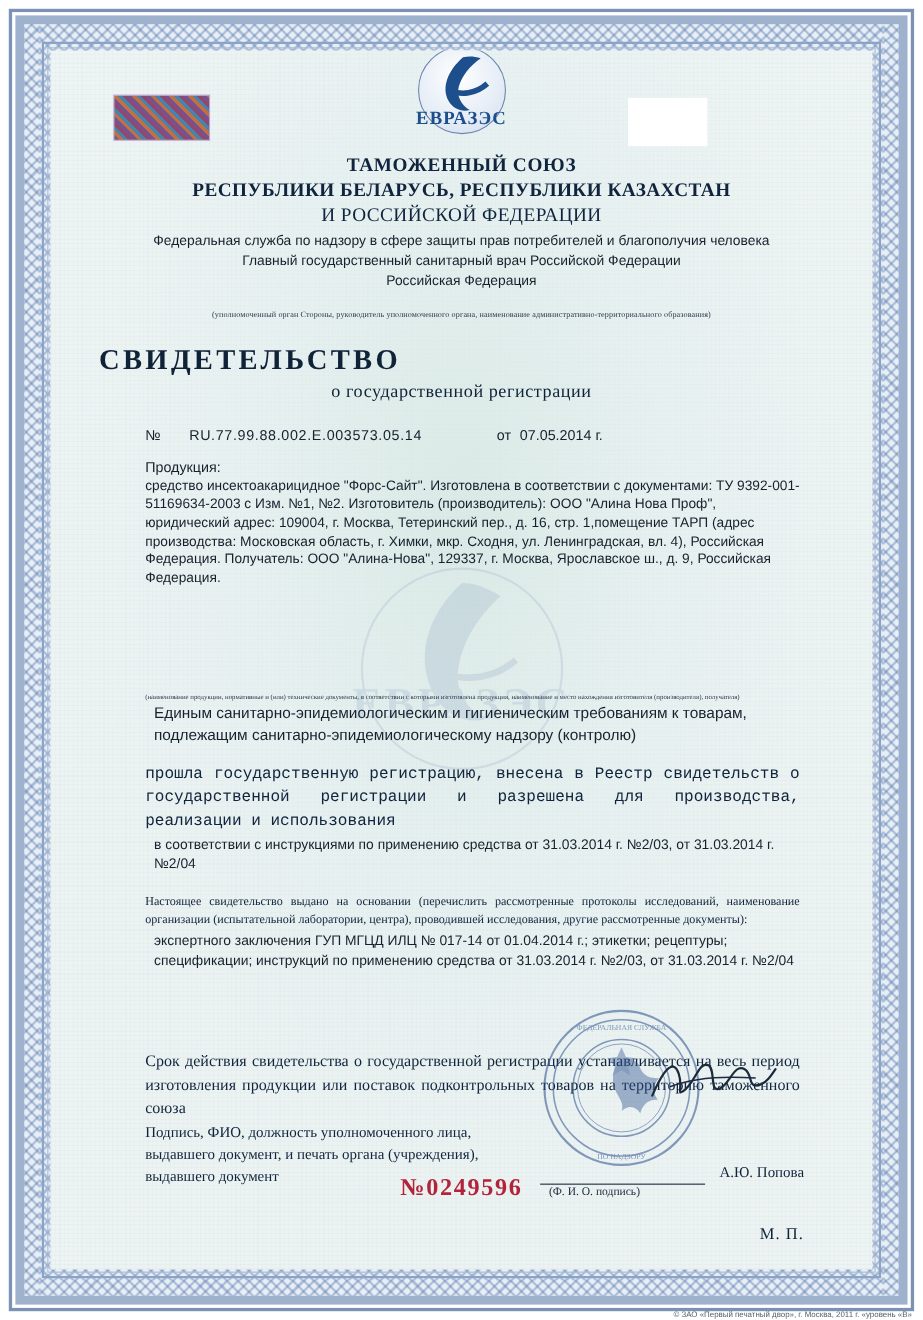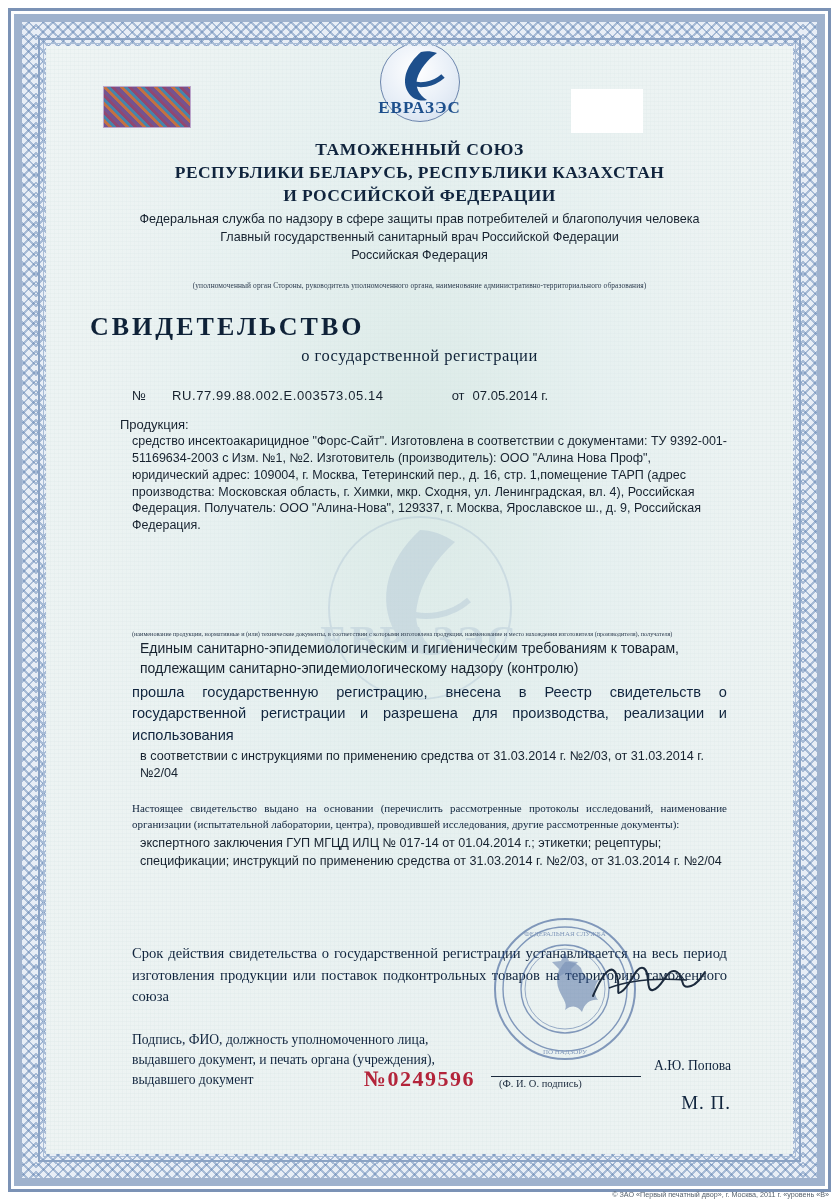--- a/index.html
+++ b/index.html
@@ -192,21 +192,21 @@
   .t2 {
     font-family: "Liberation Serif", serif;
     font-weight: bold;
     font-size: 17.5px;
     letter-spacing: 0.4px;
     color: #10243d;
     line-height: 1.3;
   }
   .t3 {
     font-family: "Liberation Serif", serif;
-    font-weight: bold;
+    font-weight: normal;
     font-size: 17.5px;
     letter-spacing: 0.4px;
     color: #10243d;
     line-height: 1.3;
     margin-bottom: 5px;
   }
   .sub1, .sub2, .sub3 {
     font-family: "Liberation Sans", sans-serif;
     font-size: 12.6px;
     color: #16212e;
@@ -250,21 +250,21 @@
   .num-label { margin-left: 42px; }
   .num-value {
     margin-left: 26px;
     letter-spacing: 0.6px;
   }
   .date-label { margin-left: 68px; }
   .date-value { margin-left: 8px; }
 
   .section-lead {
     margin-top: 14px;
-    margin-left: 30px;
+    margin-left: 42px;
     font-family: "Liberation Sans", sans-serif;
     font-size: 13px;
   }
   .product-text {
     margin-top: 1px;
     margin-left: 42px;
     margin-right: 18px;
     font-family: "Liberation Sans", sans-serif;
     font-size: 12.5px;
     line-height: 1.35;
@@ -292,24 +292,24 @@
   .conform-text {
     margin-top: 2px;
     margin-left: 50px;
     margin-right: 40px;
     font-family: "Liberation Sans", sans-serif;
     font-size: 14px;
     line-height: 1.4;
   }
 
   .reg-para {
-    margin-top: 4px;
+    margin-top: 16px;
     margin-left: 42px;
     margin-right: 22px;
-    font-family: Liberation Sans, sans-serif;
+    font-family: Liberation Mono, monospace;
     font-size: 14.6px;
     line-height: 1.45;
     text-align: justify;
     color: #10243d;
   }
   .reg-sub {
     margin-top: 2px;
     margin-left: 50px;
     margin-right: 30px;
     font-family: "Liberation Sans", sans-serif;
@@ -341,21 +341,20 @@
     margin-left: 42px;
     margin-right: 22px;
     font-family: "Liberation Serif", serif;
     font-size: 14.6px;
     line-height: 1.5;
     text-align: justify;
     color: #10243d;
   }
 
   .sign-block {
-    margin-top: 22px;
     margin-left: 42px;
     font-family: "Liberation Serif", serif;
     font-size: 13.6px;
     line-height: 1.45;
     color: #10243d;
     width: 380px;
   }
 
   .sign-right {
     position: absolute;
@@ -384,22 +383,22 @@
     position: absolute;
     left: 18px;
     top: 42px;
     font-size: 10.5px;
     color: #1b2a3d;
     white-space: nowrap;
   }
   .mp {
     position: absolute;
     right: 0px;
-    top: 56px;
-    font-size: 19px;
+    top: 78px;
+    font-size: 15px;
     letter-spacing: 1px;
     color: #10243d;
   }
 
   .signature-scribble {
     position: absolute;
     right: 86px;
     bottom: 150px;
     width: 120px;
     height: 46px;

